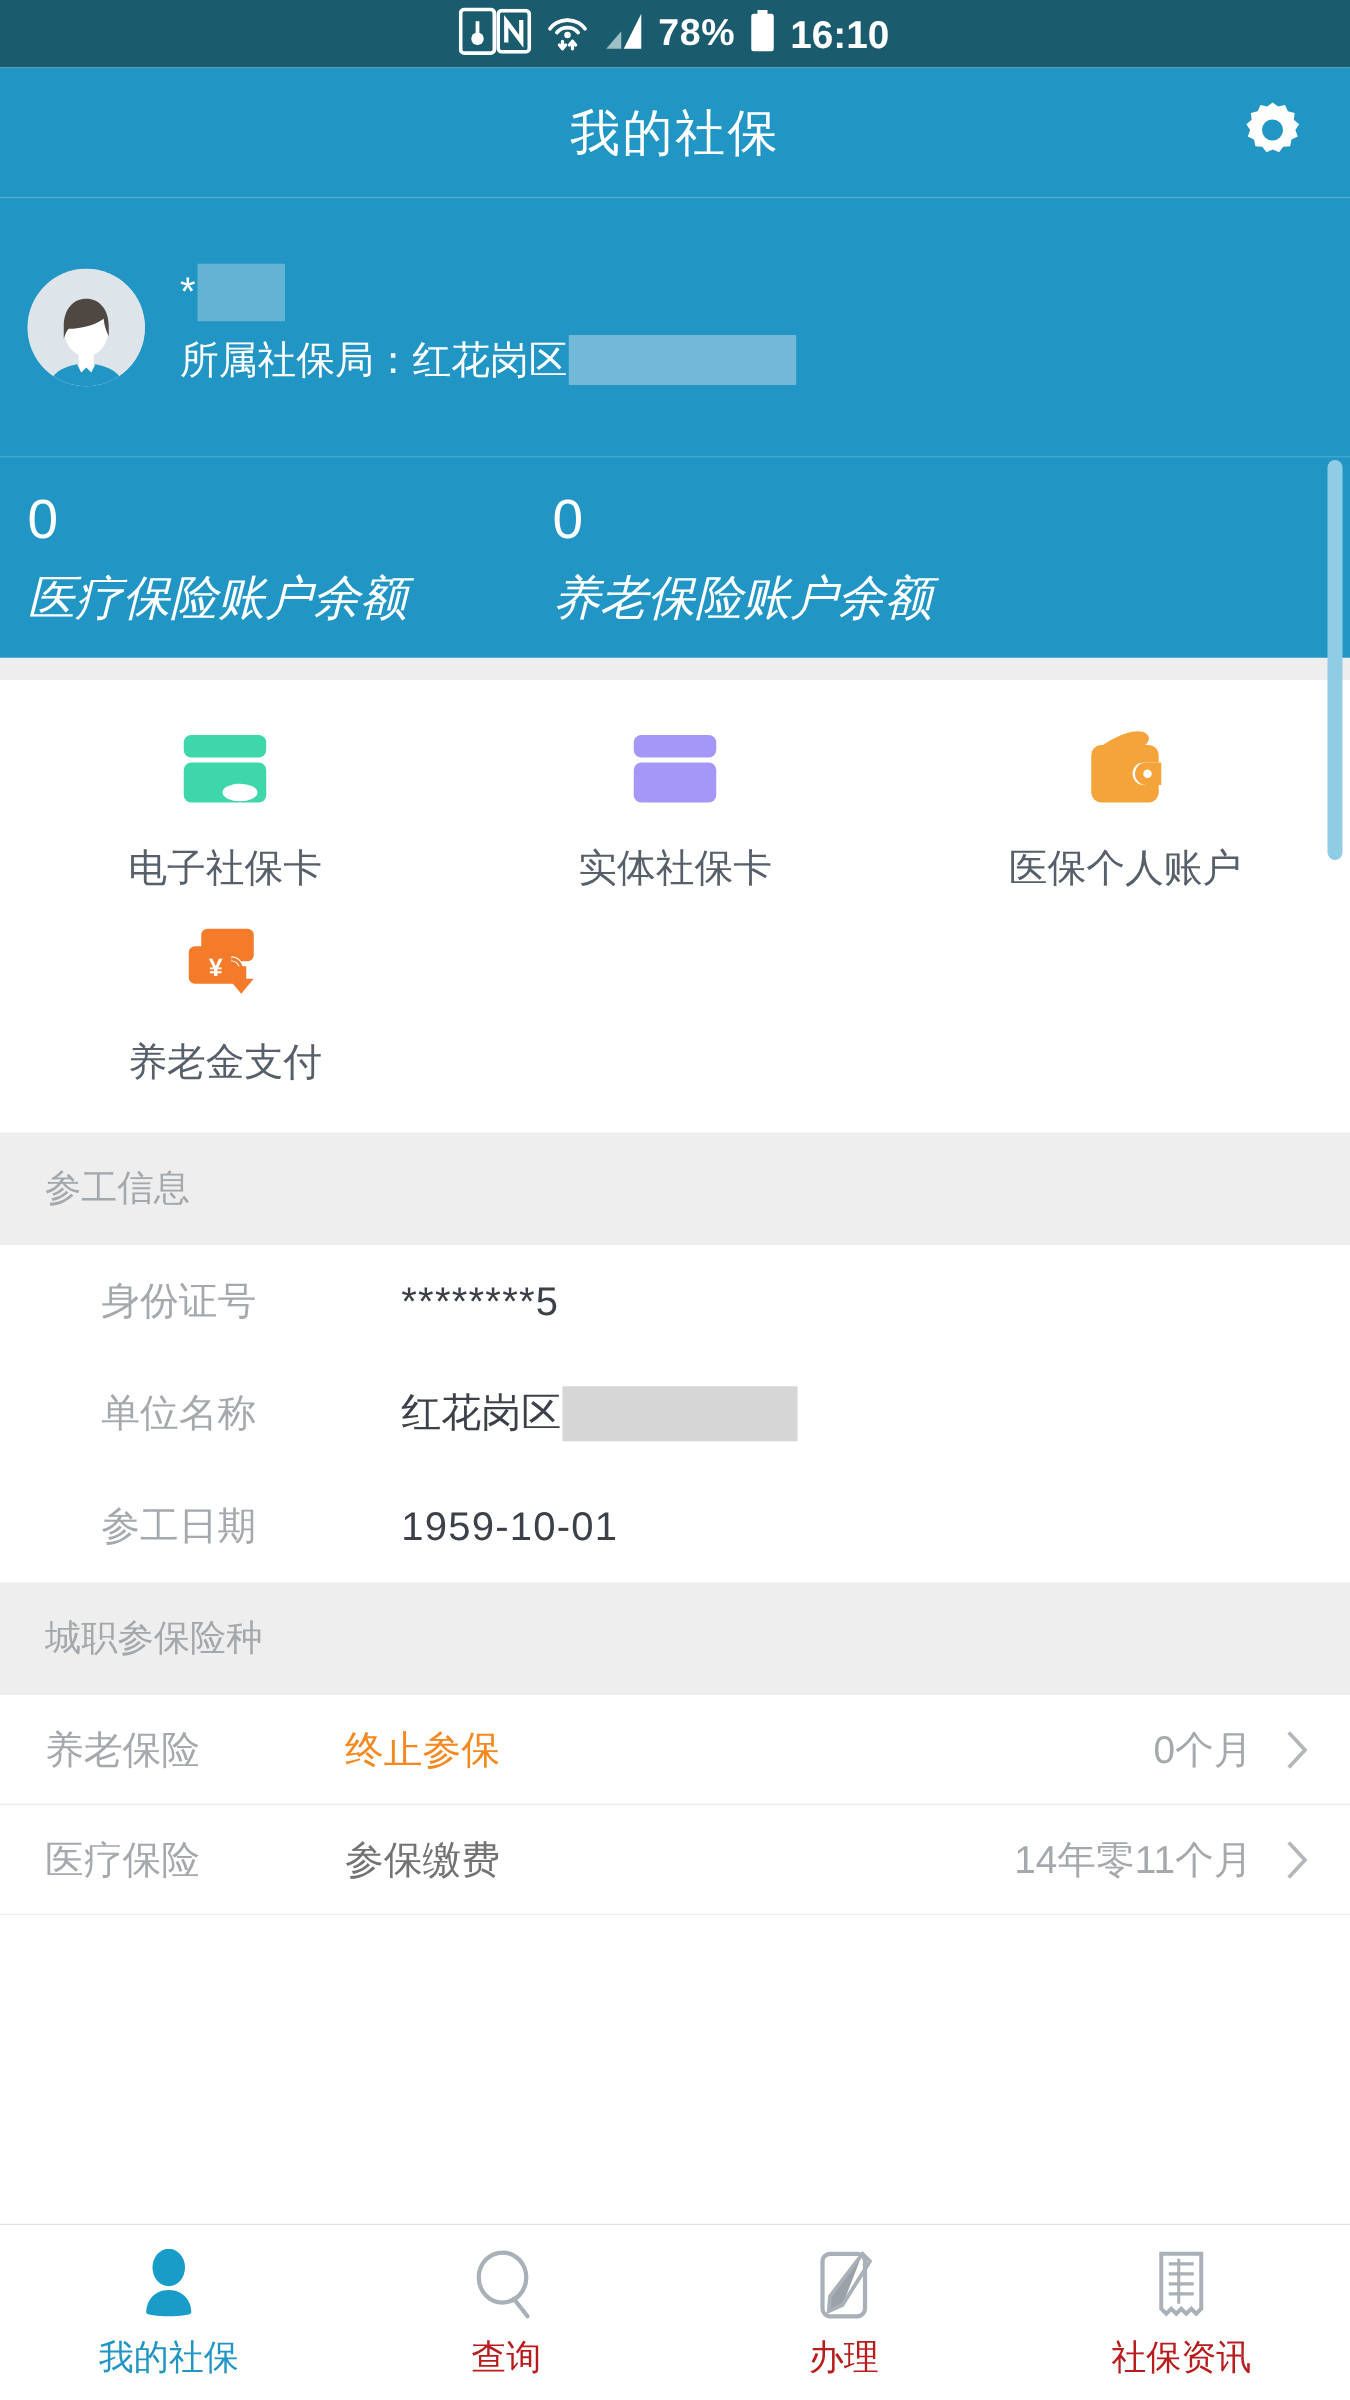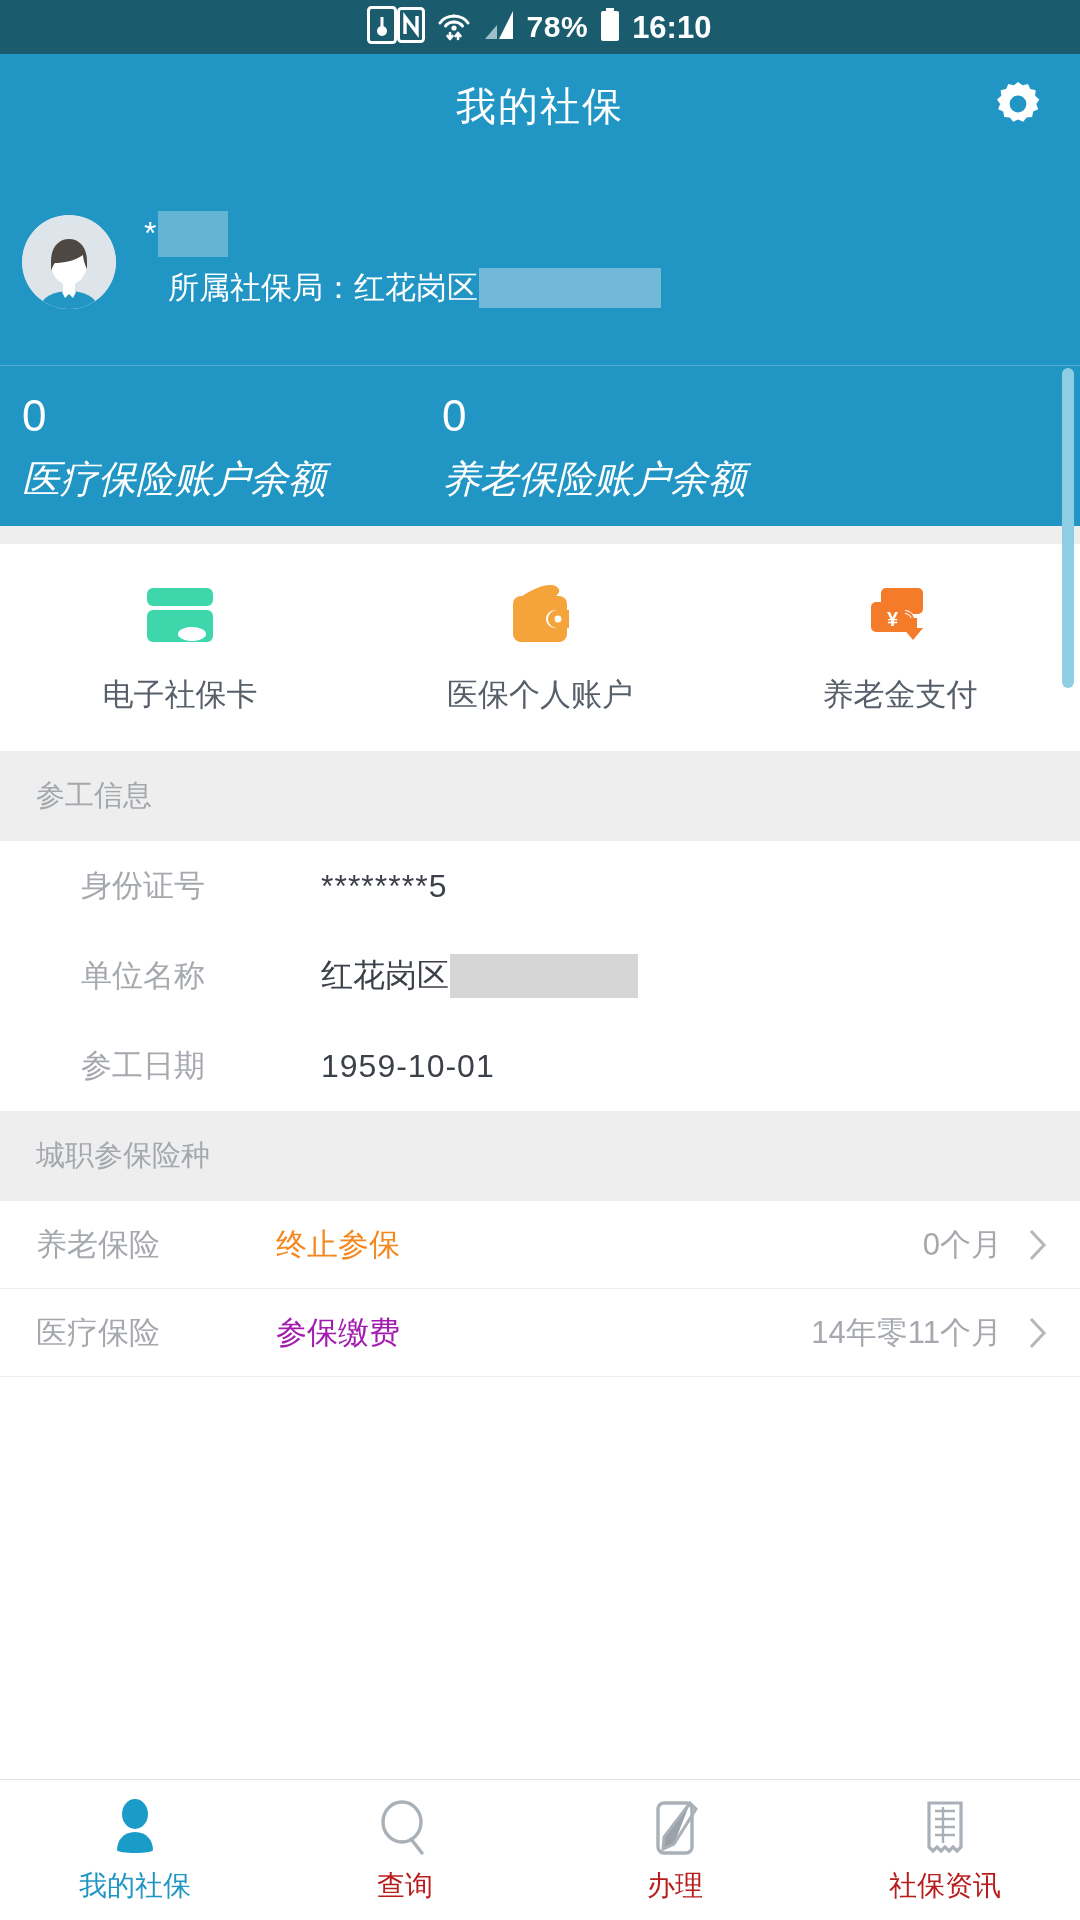--- a/index.html
+++ b/index.html
@@ -107,21 +107,20 @@
     background: #63b4d4;
     margin-left: 2px;
     vertical-align: middle;
   }
   .pbureau {
     color: #ffffff;
     font-size: 31px;
     display: flex;
     align-items: center;
     white-space: nowrap;
-    margin-left: 24px;
   }
   .redact-bureau {
     display: inline-block;
     width: 182px;
     height: 40px;
     background: #72b9d7;
     margin-left: 1px;
   }
 
   
@@ -406,20 +405,29 @@
       <svg width="70" height="58" viewBox="0 0 70 58">
         <rect x="2" y="2" width="66" height="18" rx="6" fill="#3ed6ab"></rect>
         <rect x="2" y="24" width="66" height="32" rx="6" fill="#3ed6ab"></rect>
         <path d="M36 50 a9 9 0 0 1 9-9 a11 11 0 0 1 10 6 a7 7 0 0 1 -1 3z" fill="#ffffff"></path>
         <ellipse cx="47" cy="48" rx="14" ry="7" fill="#ffffff"></ellipse>
       </svg>
     </div>
     <div class="grid-label">电子社保卡</div>
   </div>
 
+  <div class="grid-cell">
+    <div class="grid-icon">
+      <svg width="70" height="58" viewBox="0 0 70 58">
+        <rect x="2" y="2" width="66" height="18" rx="6" fill="#a597f7"></rect>
+        <rect x="2" y="24" width="66" height="32" rx="6" fill="#a597f7"></rect>
+      </svg>
+    </div>
+    <div class="grid-label">实体社保卡</div>
+  </div>
 
   <div class="grid-cell">
     <div class="grid-icon">
       <svg width="70" height="62" viewBox="0 0 70 62">
         <path d="M16 13 C30 3 46 -2 52 3 C56 6 54 10 50 13 Z" fill="#f5a43c"></path>
         <rect x="8" y="12" width="54" height="46" rx="8" fill="#f5a43c"></rect>
         <path d="M62 26 h-12 a9 9 0 0 0 0 18 h12 z" fill="#ffffff"></path>
         <path d="M64 26 h-12 a9 9 0 0 0 0 18 h12 z" fill="#f5a43c"></path>
         <circle cx="53" cy="35" r="3.4" fill="#ffffff"></circle>
       </svg>
@@ -472,21 +480,21 @@
   <div class="ins-dur">0个月</div>
   <span class="chev">
     <svg width="20" height="34" viewBox="0 0 20 34">
       <path d="M3 3 L16 17 L3 31" fill="none" stroke="#b3b7bb" stroke-width="3"></path>
     </svg>
   </span>
 </div>
 
 <div class="ins-row">
   <div class="ins-name">医疗保险</div>
-  <div class="ins-status" style="color:#a21caf">参保缴费</div>
+  <div class="ins-status" style="color:#737373">参保缴费</div>
   <div class="ins-dur">14年零11个月</div>
   <span class="chev">
     <svg width="20" height="34" viewBox="0 0 20 34">
       <path d="M3 3 L16 17 L3 31" fill="none" stroke="#b3b7bb" stroke-width="3"></path>
     </svg>
   </span>
 </div>
 
 <div class="tabbar">
 

